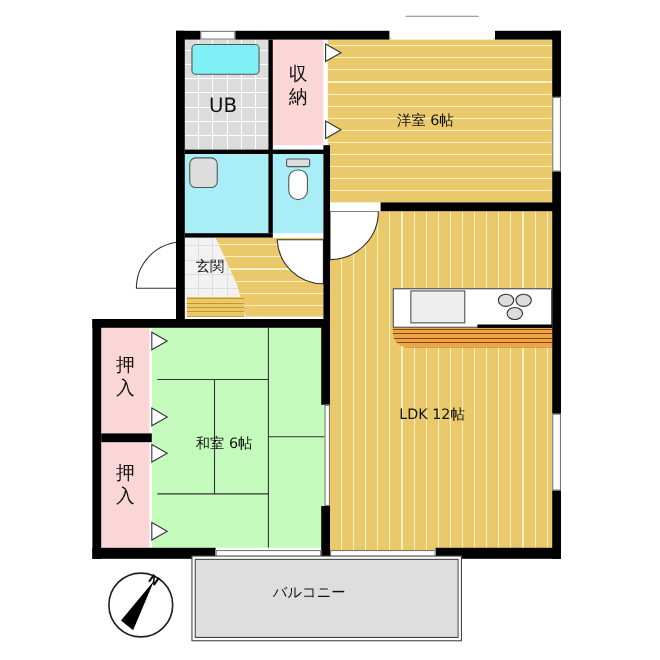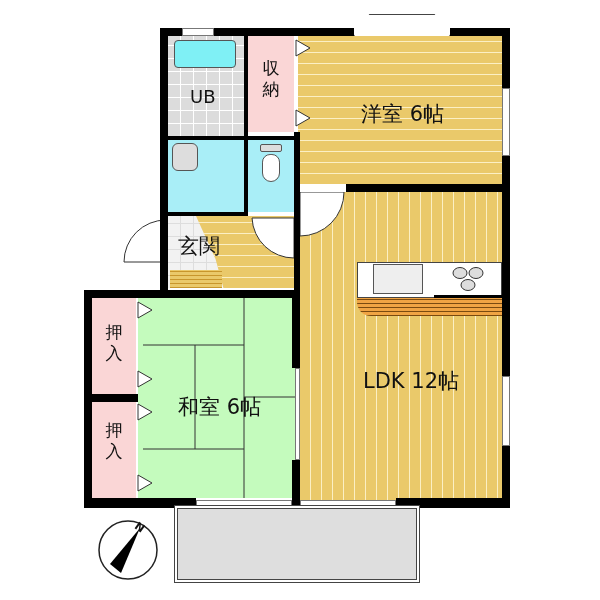--- a/index.html
+++ b/index.html
@@ -1,19 +1,19 @@
 <!DOCTYPE html>
 <html><head>
 <meta charset="utf-8">
 <style>
   html,body{margin:0;padding:0;background:#fff;}
   body{width:600px;height:600px;position:relative;overflow:hidden;font-family:"DejaVu Sans",sans-serif;}
   .abs{position:absolute;box-sizing:border-box;}
   .wall{position:absolute;background:#000;}
-  .lbl{position:absolute;color:#111;font-size:21px;white-space:nowrap;line-height:1;}
+  .lbl{position:absolute;color:#111;font-size:13px;white-space:nowrap;line-height:1;}
   .vlbl{position:absolute;color:#111;font-size:17px;line-height:21px;width:20px;text-align:center;}
   .floor-h{background-color:#eac96a;background-image:repeating-linear-gradient(0deg,transparent 0 10px,#fbefc4 10px 11px);}
   .floor-v{background-color:#eac96a;background-image:repeating-linear-gradient(90deg,transparent 0 10px,#fbefc4 10px 11px);}
   .tile{background-color:#dcdcdc;background-image:repeating-linear-gradient(0deg,transparent 0 12px,#fff 12px 13px),repeating-linear-gradient(90deg,transparent 0 12px,#fff 12px 13px);}
   .tile-white{background-color:#f2f2f2;background-image:repeating-linear-gradient(0deg,transparent 0 12px,#ddd 12px 13px),repeating-linear-gradient(90deg,transparent 0 12px,#ddd 12px 13px);}
   .window{position:absolute;background:#fff;border:1px solid #777;box-sizing:border-box;}
 </style>
 </head>
 <body>
 
@@ -125,20 +125,21 @@
   <div class="wall" style="left:84px;top:498px;width:112px;height:10px;"></div>
   <div class="wall" style="left:292px;top:292px;width:8px;height:76px;"></div>
   <div class="wall" style="left:292px;top:460px;width:8px;height:48px;"></div>
   <div class="wall" style="left:396px;top:498px;width:114px;height:10px;"></div>
 
   <div class="window" style="left:196px;top:500px;width:96px;height:8px;"></div>
   <div class="window" style="left:300px;top:500px;width:96px;height:8px;"></div>
   <div class="window" style="left:295px;top:368px;width:5px;height:92px;"></div>
 
   <div class="abs" style="left:177px;top:508px;width:240px;height:72px;background:#dedede;border:1px solid #444;outline:2px solid #fff;box-shadow:0 0 0 3px #444;"></div>
+  <div class="lbl" style="left:248px;top:533px;">バルコニー</div>
 
   <svg class="abs" style="left:96px;top:518px;" width="64" height="64">
     <circle cx="32" cy="32" r="29" fill="#fff" stroke="#222" stroke-width="1.5"></circle>
     <polygon points="44,10 14,46 25,55" fill="#000"></polygon>
   </svg>
   <div class="lbl" style="left:135px;top:522px;font-size:11px;font-weight:bold;transform:rotate(35deg);">N</div>
 
 </div>
 
 </body></html>

